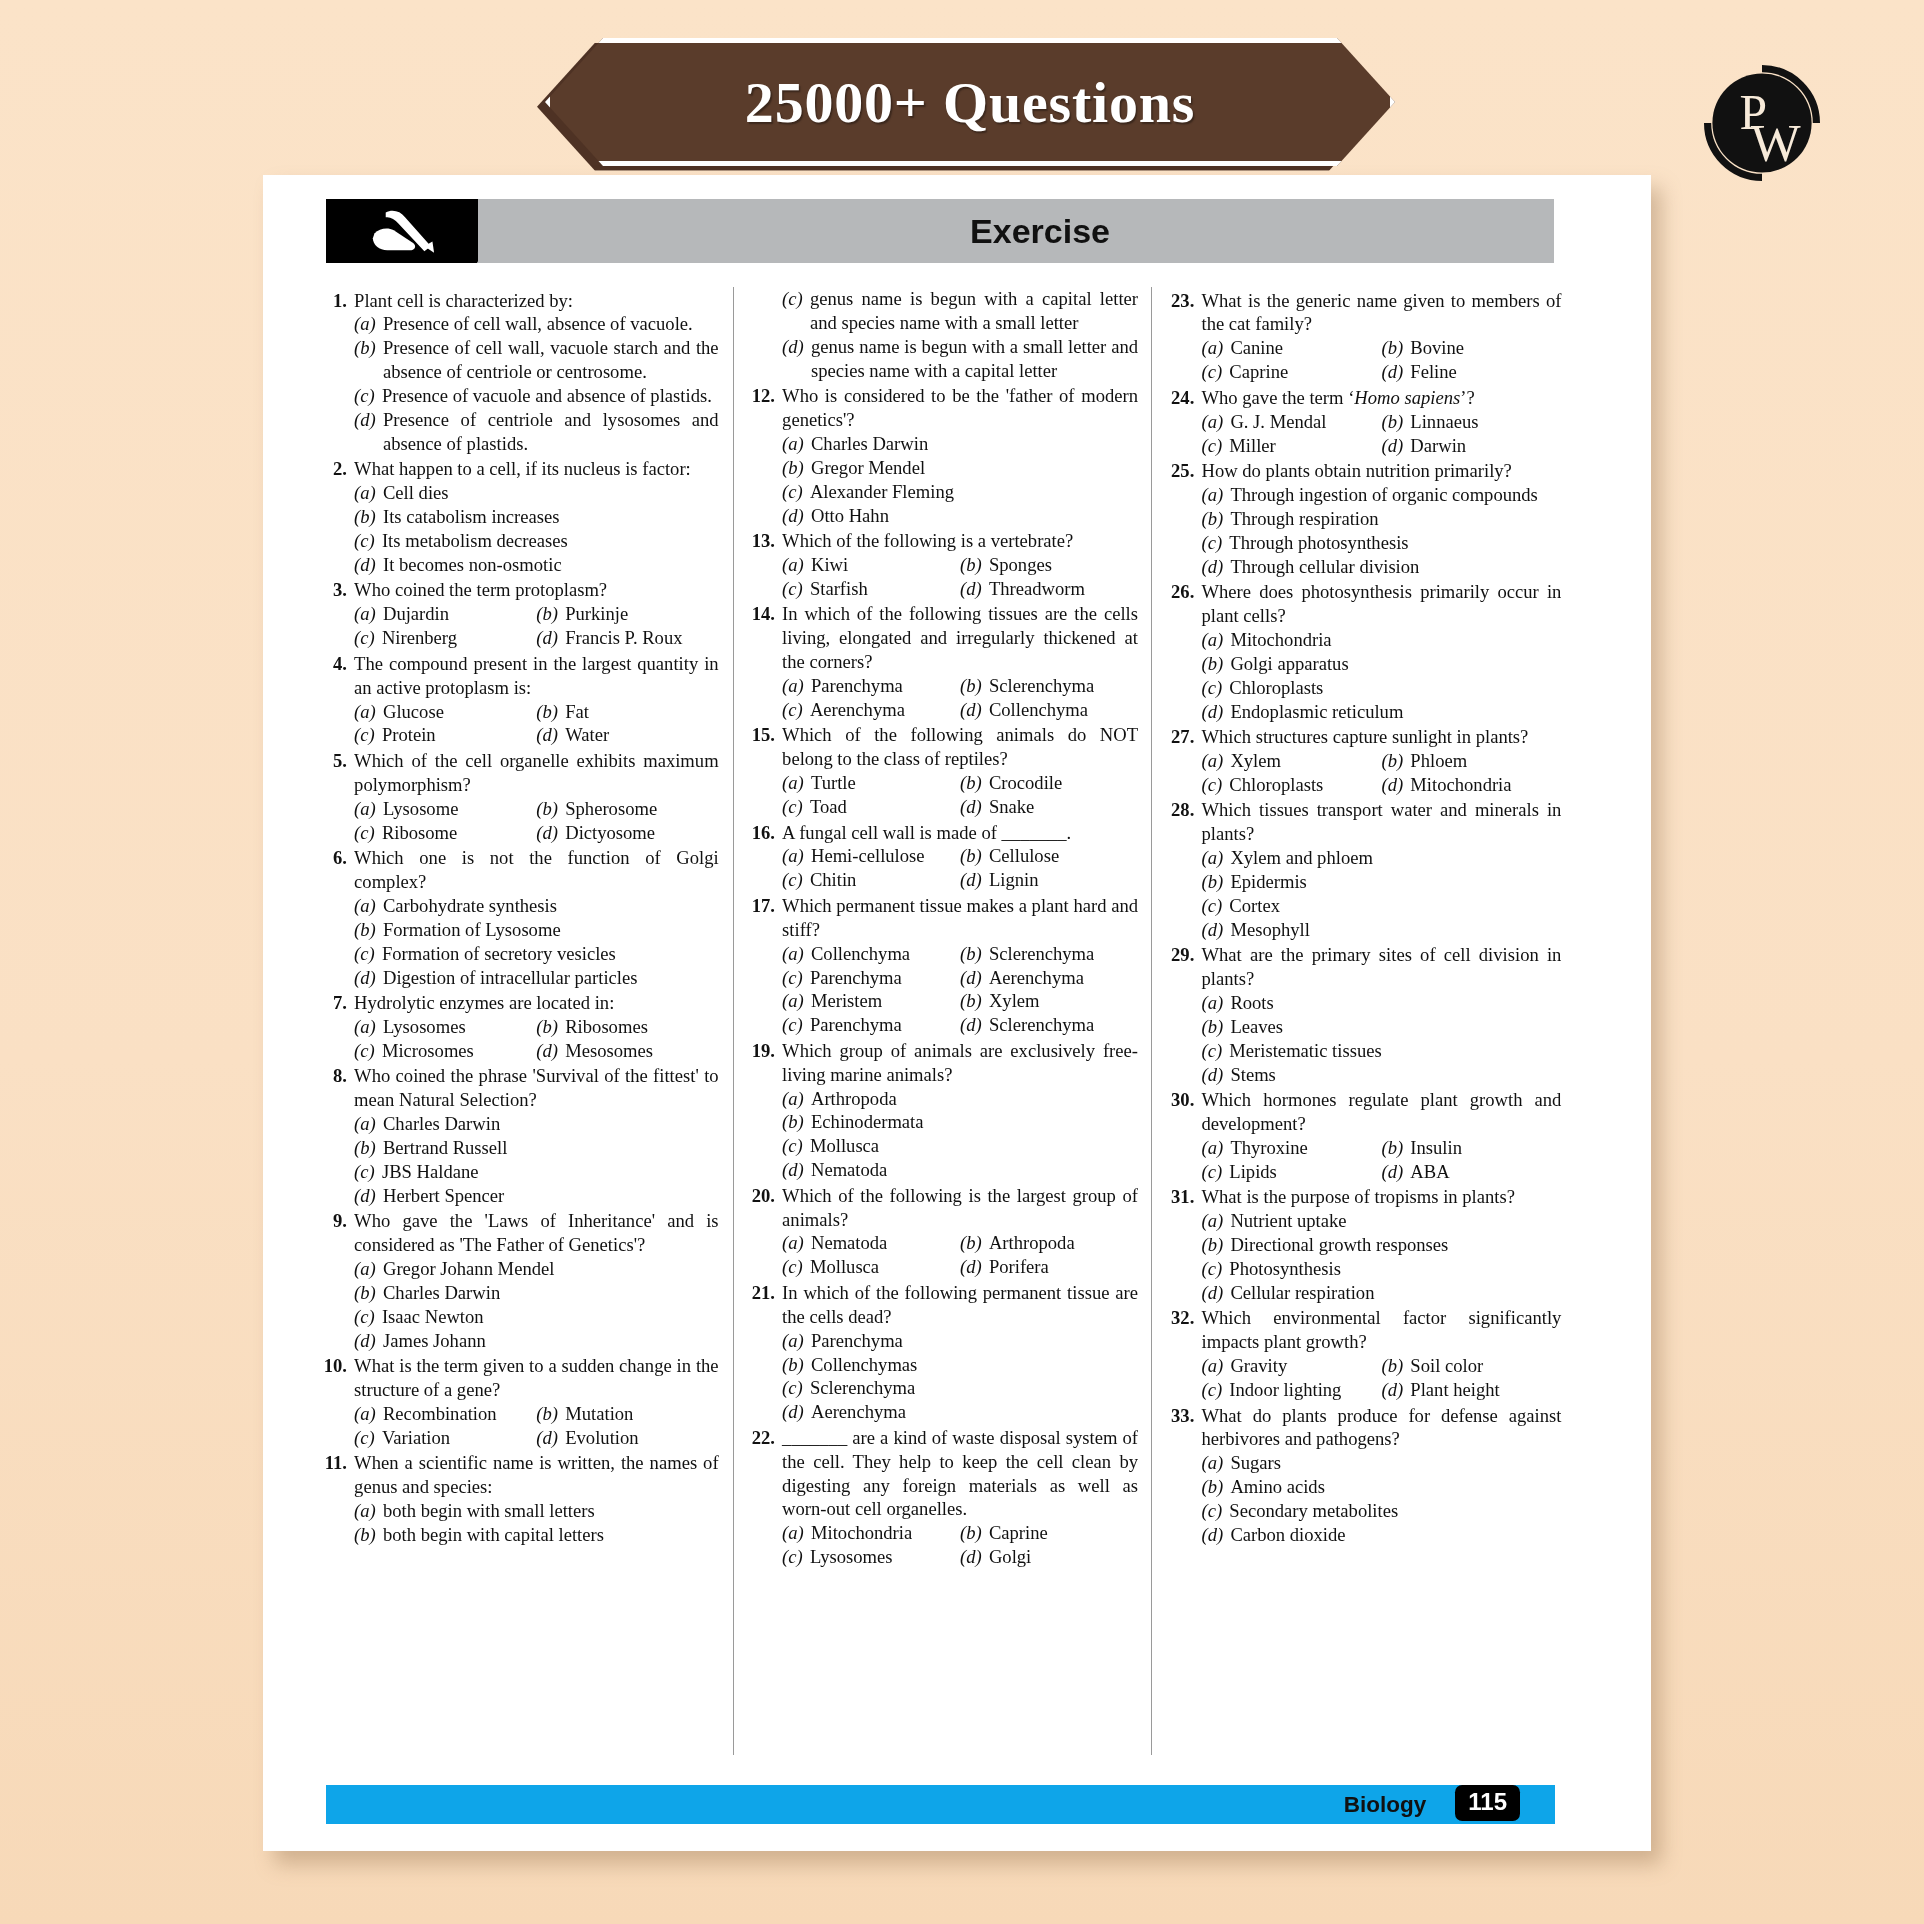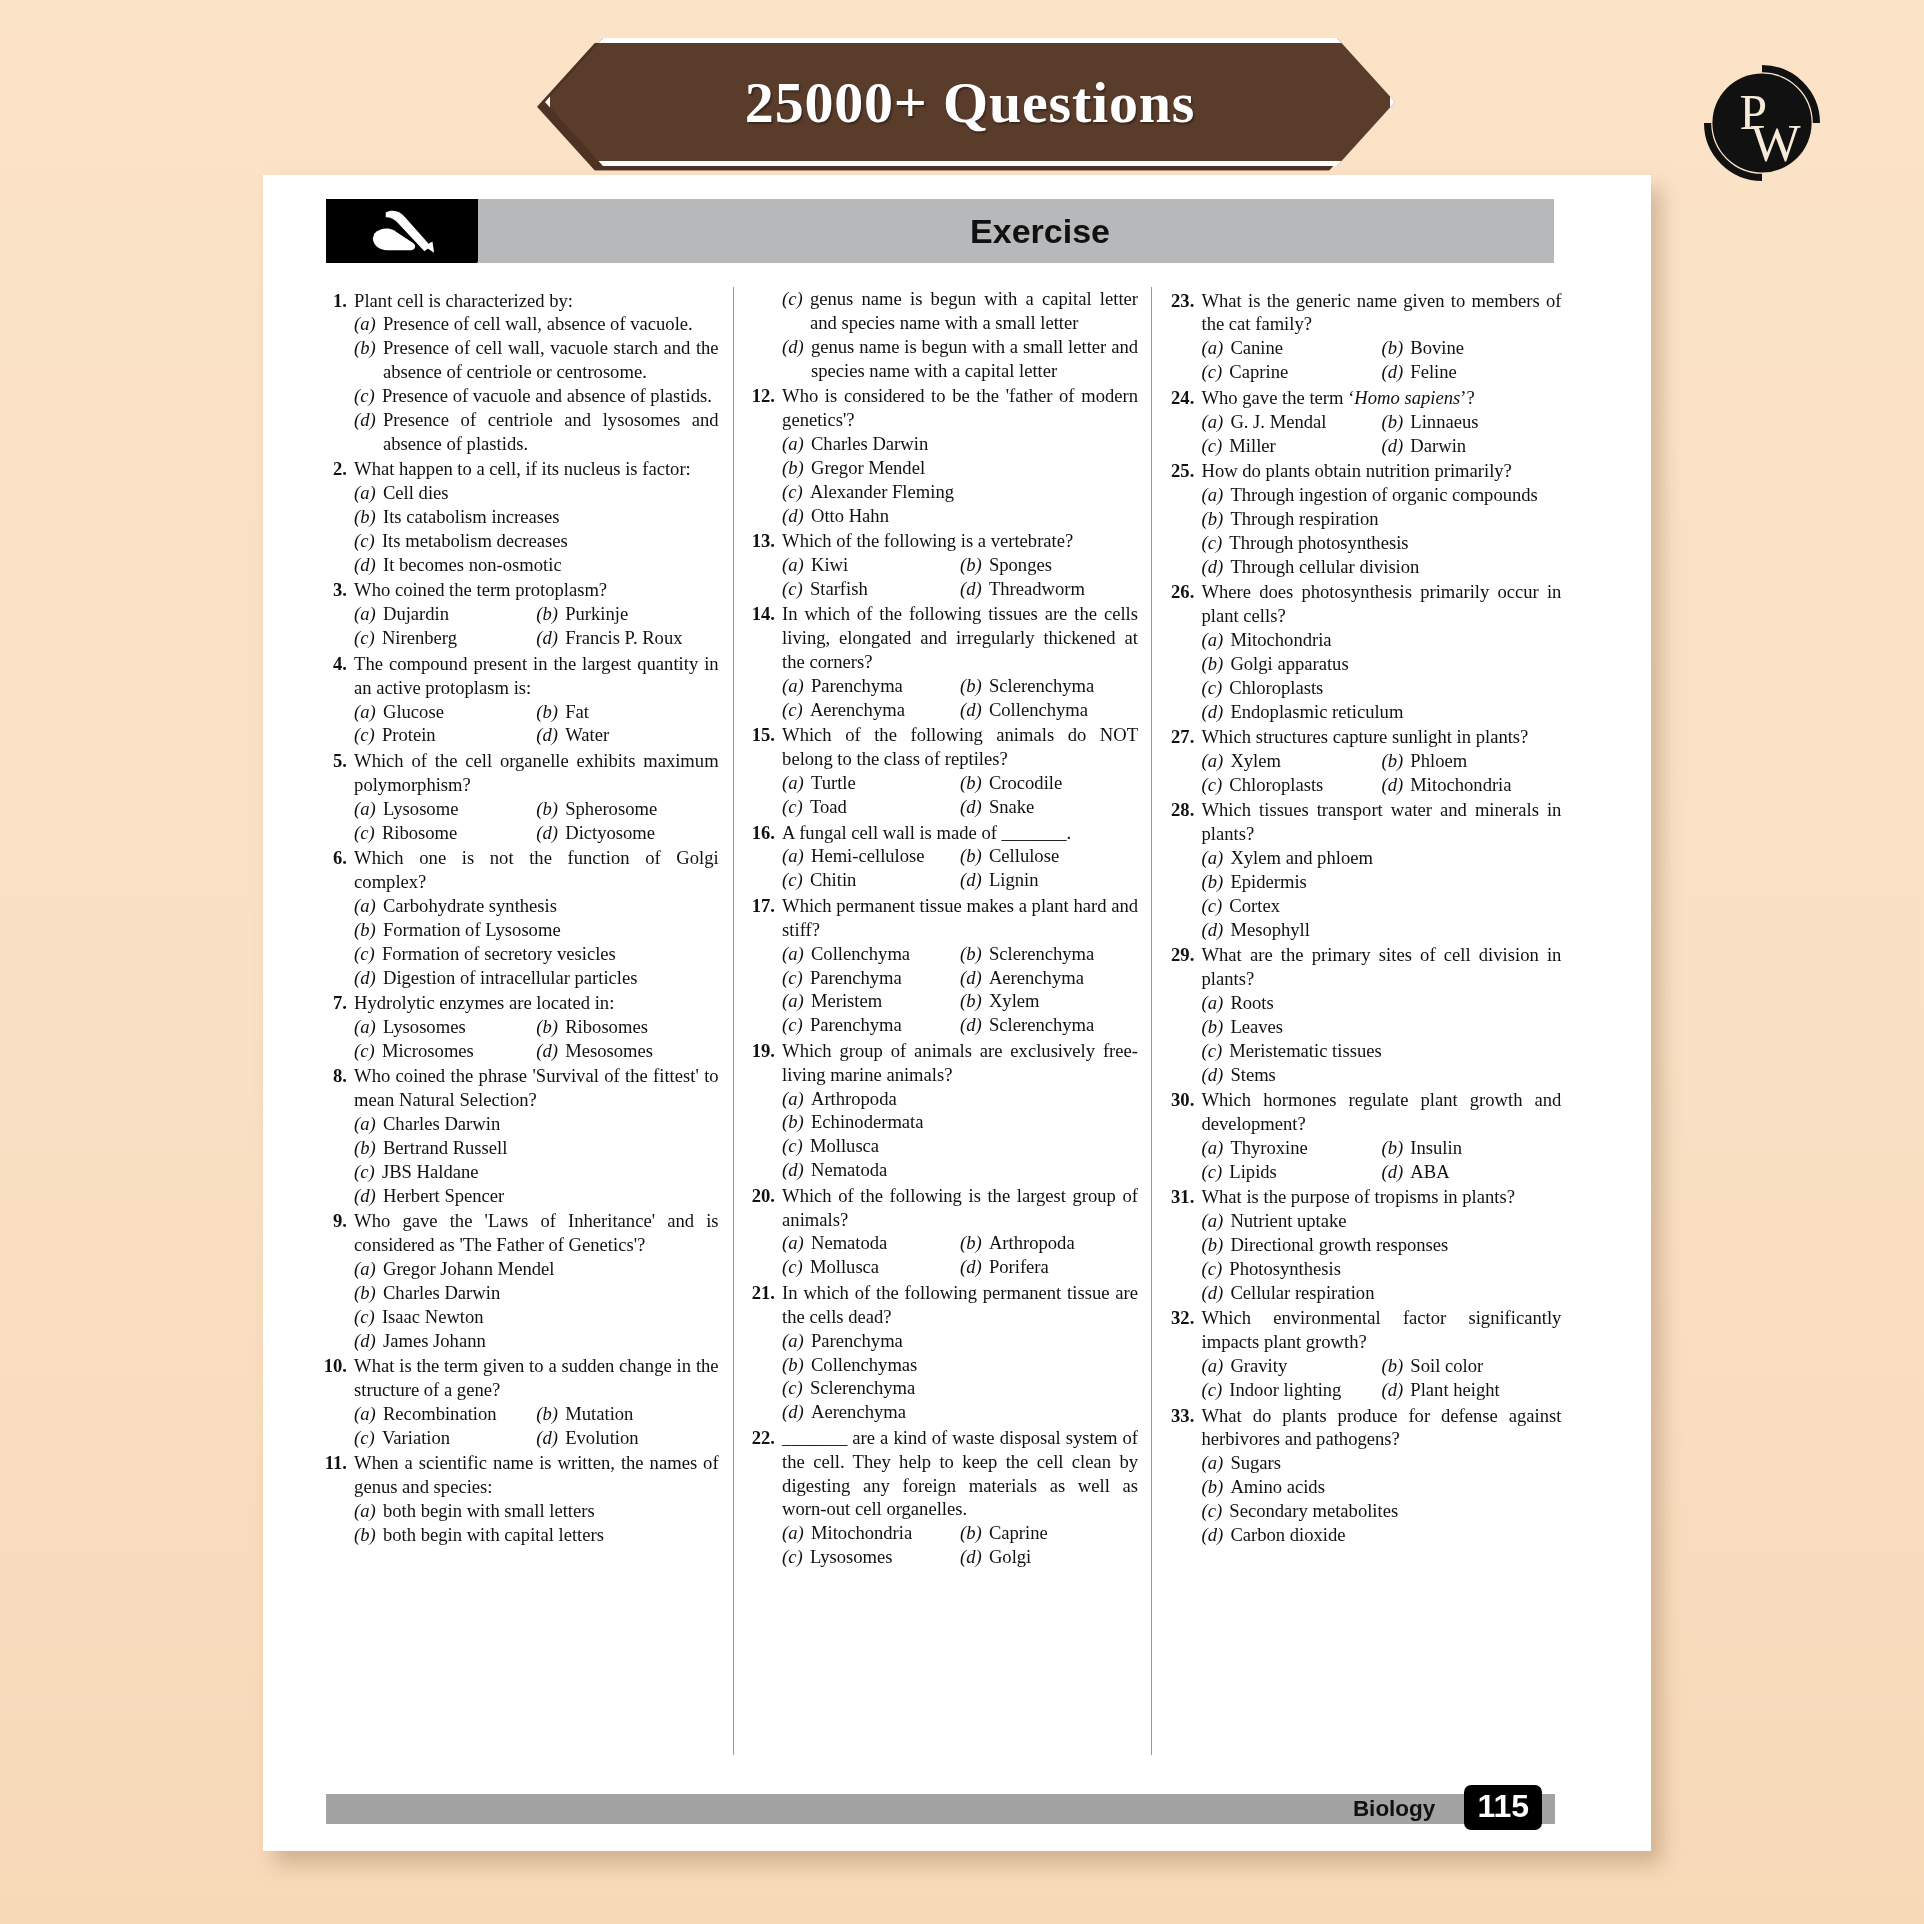--- a/index.html
+++ b/index.html
@@ -111,33 +111,33 @@
   .opt-lab{
     flex:0 0 auto; font-style:italic; padding-right:7.2px;
     white-space:nowrap;
   }
   .opt-txt{ flex:1 1 auto; }
   .opt-txt.j{ text-align:justify; }
   .ital{ font-style:italic; }
 
   
   .footer{
-    position:absolute; left:63px; bottom:27px; width:1229px; height:30px;
-    background:#a3a3a3;
+    position:absolute; left:63px; bottom:27px; width:1229px; height:39px;
+    background:#0ea5e9;
     display:flex; align-items:center; justify-content:flex-end;
-    padding-right:13px;
+    padding-right:35px;
   }
   .footer-sub{
     font-family:"Liberation Sans","DejaVu Sans",sans-serif;
     font-size:22.5px; font-weight:bold; color:#111; margin-right:29px;
   }
   .page-badge{
     background:#000; color:#fff; border-radius:7.2px;
     font-family:"Liberation Sans","DejaVu Sans",sans-serif;
-    font-size:32px; font-weight:bold;
+    font-size:24px; font-weight:bold;
     padding:3.2px 13px 4.8px 13px;
     position:relative; top:-1.6px;
   }
 </style>
 </head>
 <body>
 
 <div class="banner-wrap">
   <div class="banner-shadow"></div>
   <div class="banner">

